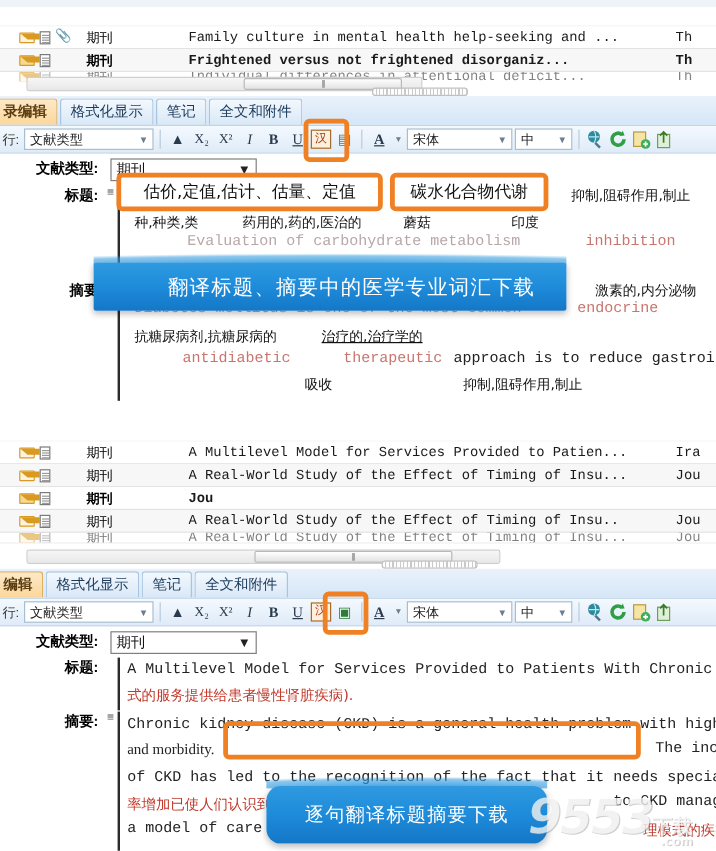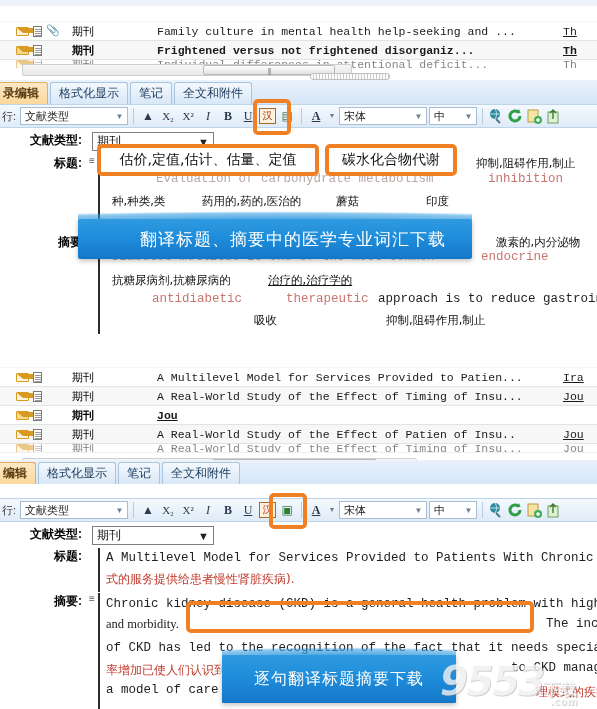--- a/index.html
+++ b/index.html
@@ -23,21 +23,21 @@
     font-size: 11.5px;
     color: #1a1a1a;
     white-space: nowrap;
   }
   .rec-row.alt { background: #f7f7f7; }
   .rec-row.bold { font-weight: bold; }
   .rec-row.clipped { opacity: .55; }
   .rec-icons { width: 72px; display: flex; align-items: center; gap: 4px; padding-left: 16px; flex: none; }
   .rec-type { width: 85px; flex: none; font-family: "Liberation Sans", sans-serif; font-size: 11px; color: #000; }
   .rec-title { flex: 1 1 auto; overflow: hidden; }
-  .rec-journal { width: 34px; flex: none; overflow: hidden; text-decoration: underline; }
+  .rec-journal { width: 34px; flex: none; overflow: hidden; }
 
   
   .ico { display: inline-block; position: relative; }
   .ico-mail {
     width: 13px; height: 9px; border: 1px solid #d99a22; background: #fdf3df; border-radius: 1px;
   }
   .ico-mail.closed { background: #f6d98f; }
   .ico-mail:after {
     content: ""; position: absolute; left: 0; top: 0; width: 11px; height: 5px;
     border-left: 6px solid transparent; border-right: 5px solid transparent; border-top: 5px solid #d99a22;
@@ -309,29 +309,29 @@
 
     <div class="frow" style="margin-top:4px;">
       <div class="flabel">标题:</div>
       <div class="fbullet">≡</div>
       <div class="fvalue" style="height:74px;position:relative;">
         <div style="position:relative;height:20px;">
           <span class="gloss" style="position:absolute;left:6px;top:1px;">估价,定值,估计、估量、定值</span>
           <span class="gloss" style="position:absolute;left:240px;top:1px;">碳水化合物代谢</span>
           <span class="gloss" style="position:absolute;left:370px;top:1px;">抑制,阻碍作用,制止</span>
         </div>
-        <div style="position:relative;height:16px;">
-          <span class="en faded" style="position:absolute;left:50px;top:-3px;">Evaluation of carbohydrate metabolism</span>
-          <span class="en red" style="position:absolute;left:382px;top:-3px;">inhibition</span>
-        </div>
         <div style="position:relative;height:22px;">
           <span class="gloss" style="position:absolute;left:6px;top:3px;">种,种类,类</span>
           <span class="gloss" style="position:absolute;left:96px;top:3px;">药用的,药的,医治的</span>
           <span class="gloss" style="position:absolute;left:230px;top:3px;">蘑菇</span>
           <span class="gloss" style="position:absolute;left:320px;top:3px;">印度</span>
+        </div>
+        <div style="position:relative;height:16px;">
+          <span class="en faded" style="position:absolute;left:50px;top:-3px;">Evaluation of carbohydrate metabolism</span>
+          <span class="en red" style="position:absolute;left:382px;top:-3px;">inhibition</span>
         </div>
       </div>
     </div>
 
     <div class="frow" style="margin-top:5px;">
       <div class="flabel">摘要</div>
       <div class="fbullet">≡</div>
       <div class="fvalue" style="height:100px;position:relative;">
         <div style="position:relative;height:20px;">
           <span class="gloss" style="position:absolute;left:390px;top:1px;">激素的,内分泌物</span>
@@ -401,40 +401,40 @@
       </div>
       <div class="rec-type">期刊</div>
       <div class="rec-journal">Jou</div>
     </div>
     <div class="rec-row alt">
       <div class="rec-icons">
         <span class="ico ico-mail"></span>
         <span class="ico ico-doc"></span>
       </div>
       <div class="rec-type">期刊</div>
-      <div class="rec-title">A Real-World Study of the Effect of Patien of Insu..</div>
+      <div class="rec-title">A Real-World Study of the Effect of Timing of Insu..</div>
       <div class="rec-journal">Jou</div>
     </div>
     <div class="rec-row clipped" style="height:9px;overflow:hidden;">
       <div class="rec-icons">
         <span class="ico ico-mail"></span>
         <span class="ico ico-doc"></span>
       </div>
       <div class="rec-type">期刊</div>
       <div class="rec-title">A Real-World Study of the Effect of Timing of Insu...</div>
       <div class="rec-journal">Jou</div>
     </div>
   </div>
 
   <div class="hscroll" style="left:22px;top:458px;width:395px;">
     <div class="thumb" style="left:48%;width:42%;"></div>
   </div>
   <div class="splitgrip" style="left:318px;top:467px;width:80px;"></div>
 
-  <div class="tabstrip" style="top:460px;align-items:flex-end;">
+  <div class="tabstrip" style="top:474px;align-items:flex-end;">
     <div class="tab active" style="margin-left:-8px;">
       <span>编辑</span>
     </div>
     <div class="tab">
       <span>格式化显示</span>
     </div>
     <div class="tab">
       <span>笔记</span>
     </div>
     <div class="tab">
@@ -535,21 +535,21 @@
           <span class="en" style="position:absolute;left:0;top:2px;">a model of care fo</span>
           <span class="zh red" style="position:absolute;left:430px;top:3px;">理模式的疾病).</span>
         </div>
       </div>
     </div>
   </div>
 
   <div class="hlbox" style="left:269px;top:493px;width:38px;height:36px;"></div>
   <div class="hlbox" style="left:186px;top:601px;width:348px;height:32px;"></div>
 
-  <div class="callout curvetop" style="left:222px;top:655px;width:234px;height:48px;border-radius:1px;font-size:16px;justify-content:center;">
+  <div class="callout curvetop" style="left:222px;top:655px;width:234px;height:48px;border-radius:12px;font-size:16px;justify-content:center;">
     <span>逐句翻译标题摘要下载</span>
   </div>
 
   <div class="watermark" style="left:440px;top:658px;">
     <span class="big">9553</span><span class="sm">下载</span>
     <div class="tiny" style="text-align:right;margin-top:-8px;">.com</div>
   </div>
 
 </div>
 

